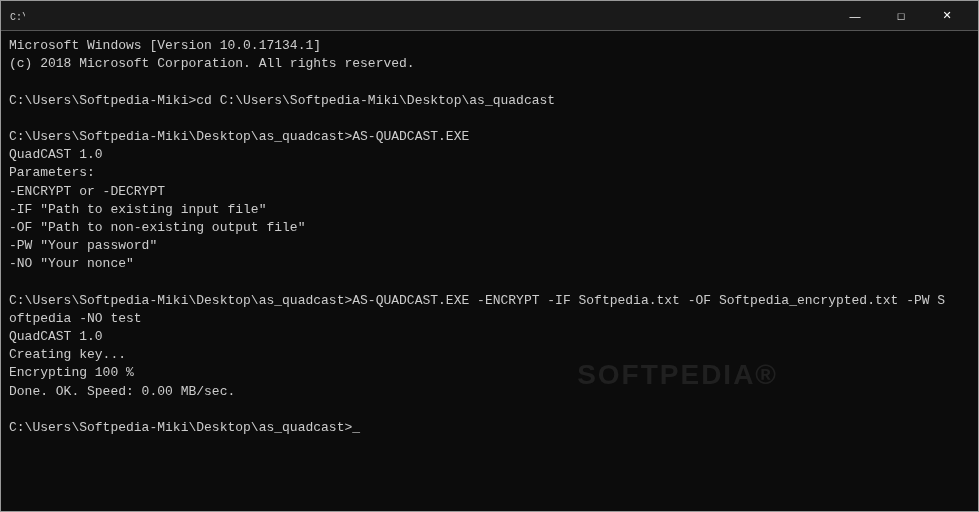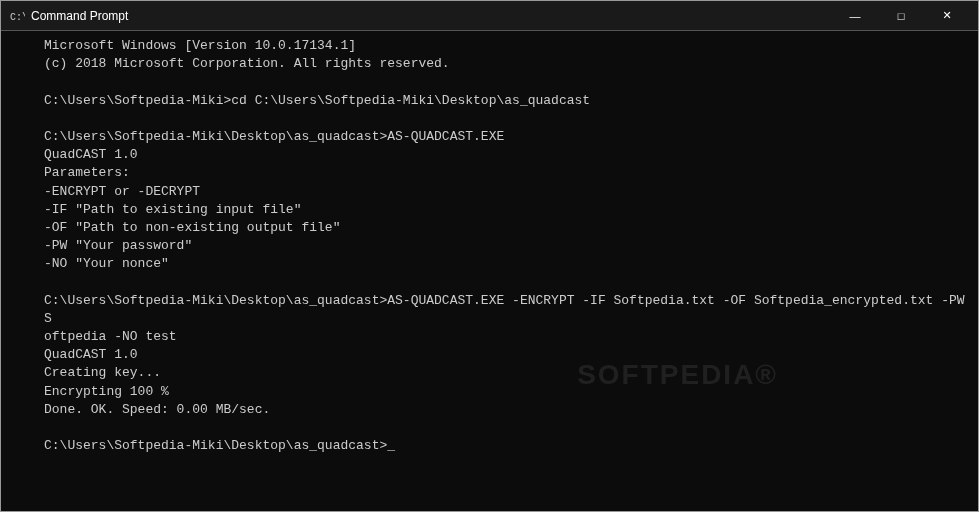--- a/index.html
+++ b/index.html
@@ -97,35 +97,33 @@
       font-family: Arial, sans-serif;
       letter-spacing: 2px;
       pointer-events: none;
       user-select: none;
     }
 
     .console-wrapper {
       flex: 1;
       position: relative;
       overflow: hidden;
-      margin-left: 35px;
     }
   </style>
 </head>
 <body>
 
 <div class="window">
   <div class="title-bar">
     <div class="title-bar-icon">
       <svg viewBox="0 0 16 16" xmlns="http://www.w3.org/2000/svg">
         <rect width="16" height="16" fill="#1a1a1a"></rect>
         <text x="1" y="12" font-size="10" fill="#cccccc" font-family="Courier New">C:\</text>
       </svg>
     </div>
-    <span class="title-bar-title">Command Prompt</span>
     <div class="title-bar-controls">
       <button class="title-bar-btn">—</button>
       <button class="title-bar-btn">□</button>
       <button class="title-bar-btn close">✕</button>
     </div>
   </div>
   <div class="console-wrapper">
     <div class="console-area" id="console-area">Microsoft Windows [Version 10.0.17134.1]
 (c) 2018 Microsoft Corporation. All rights reserved.
 

